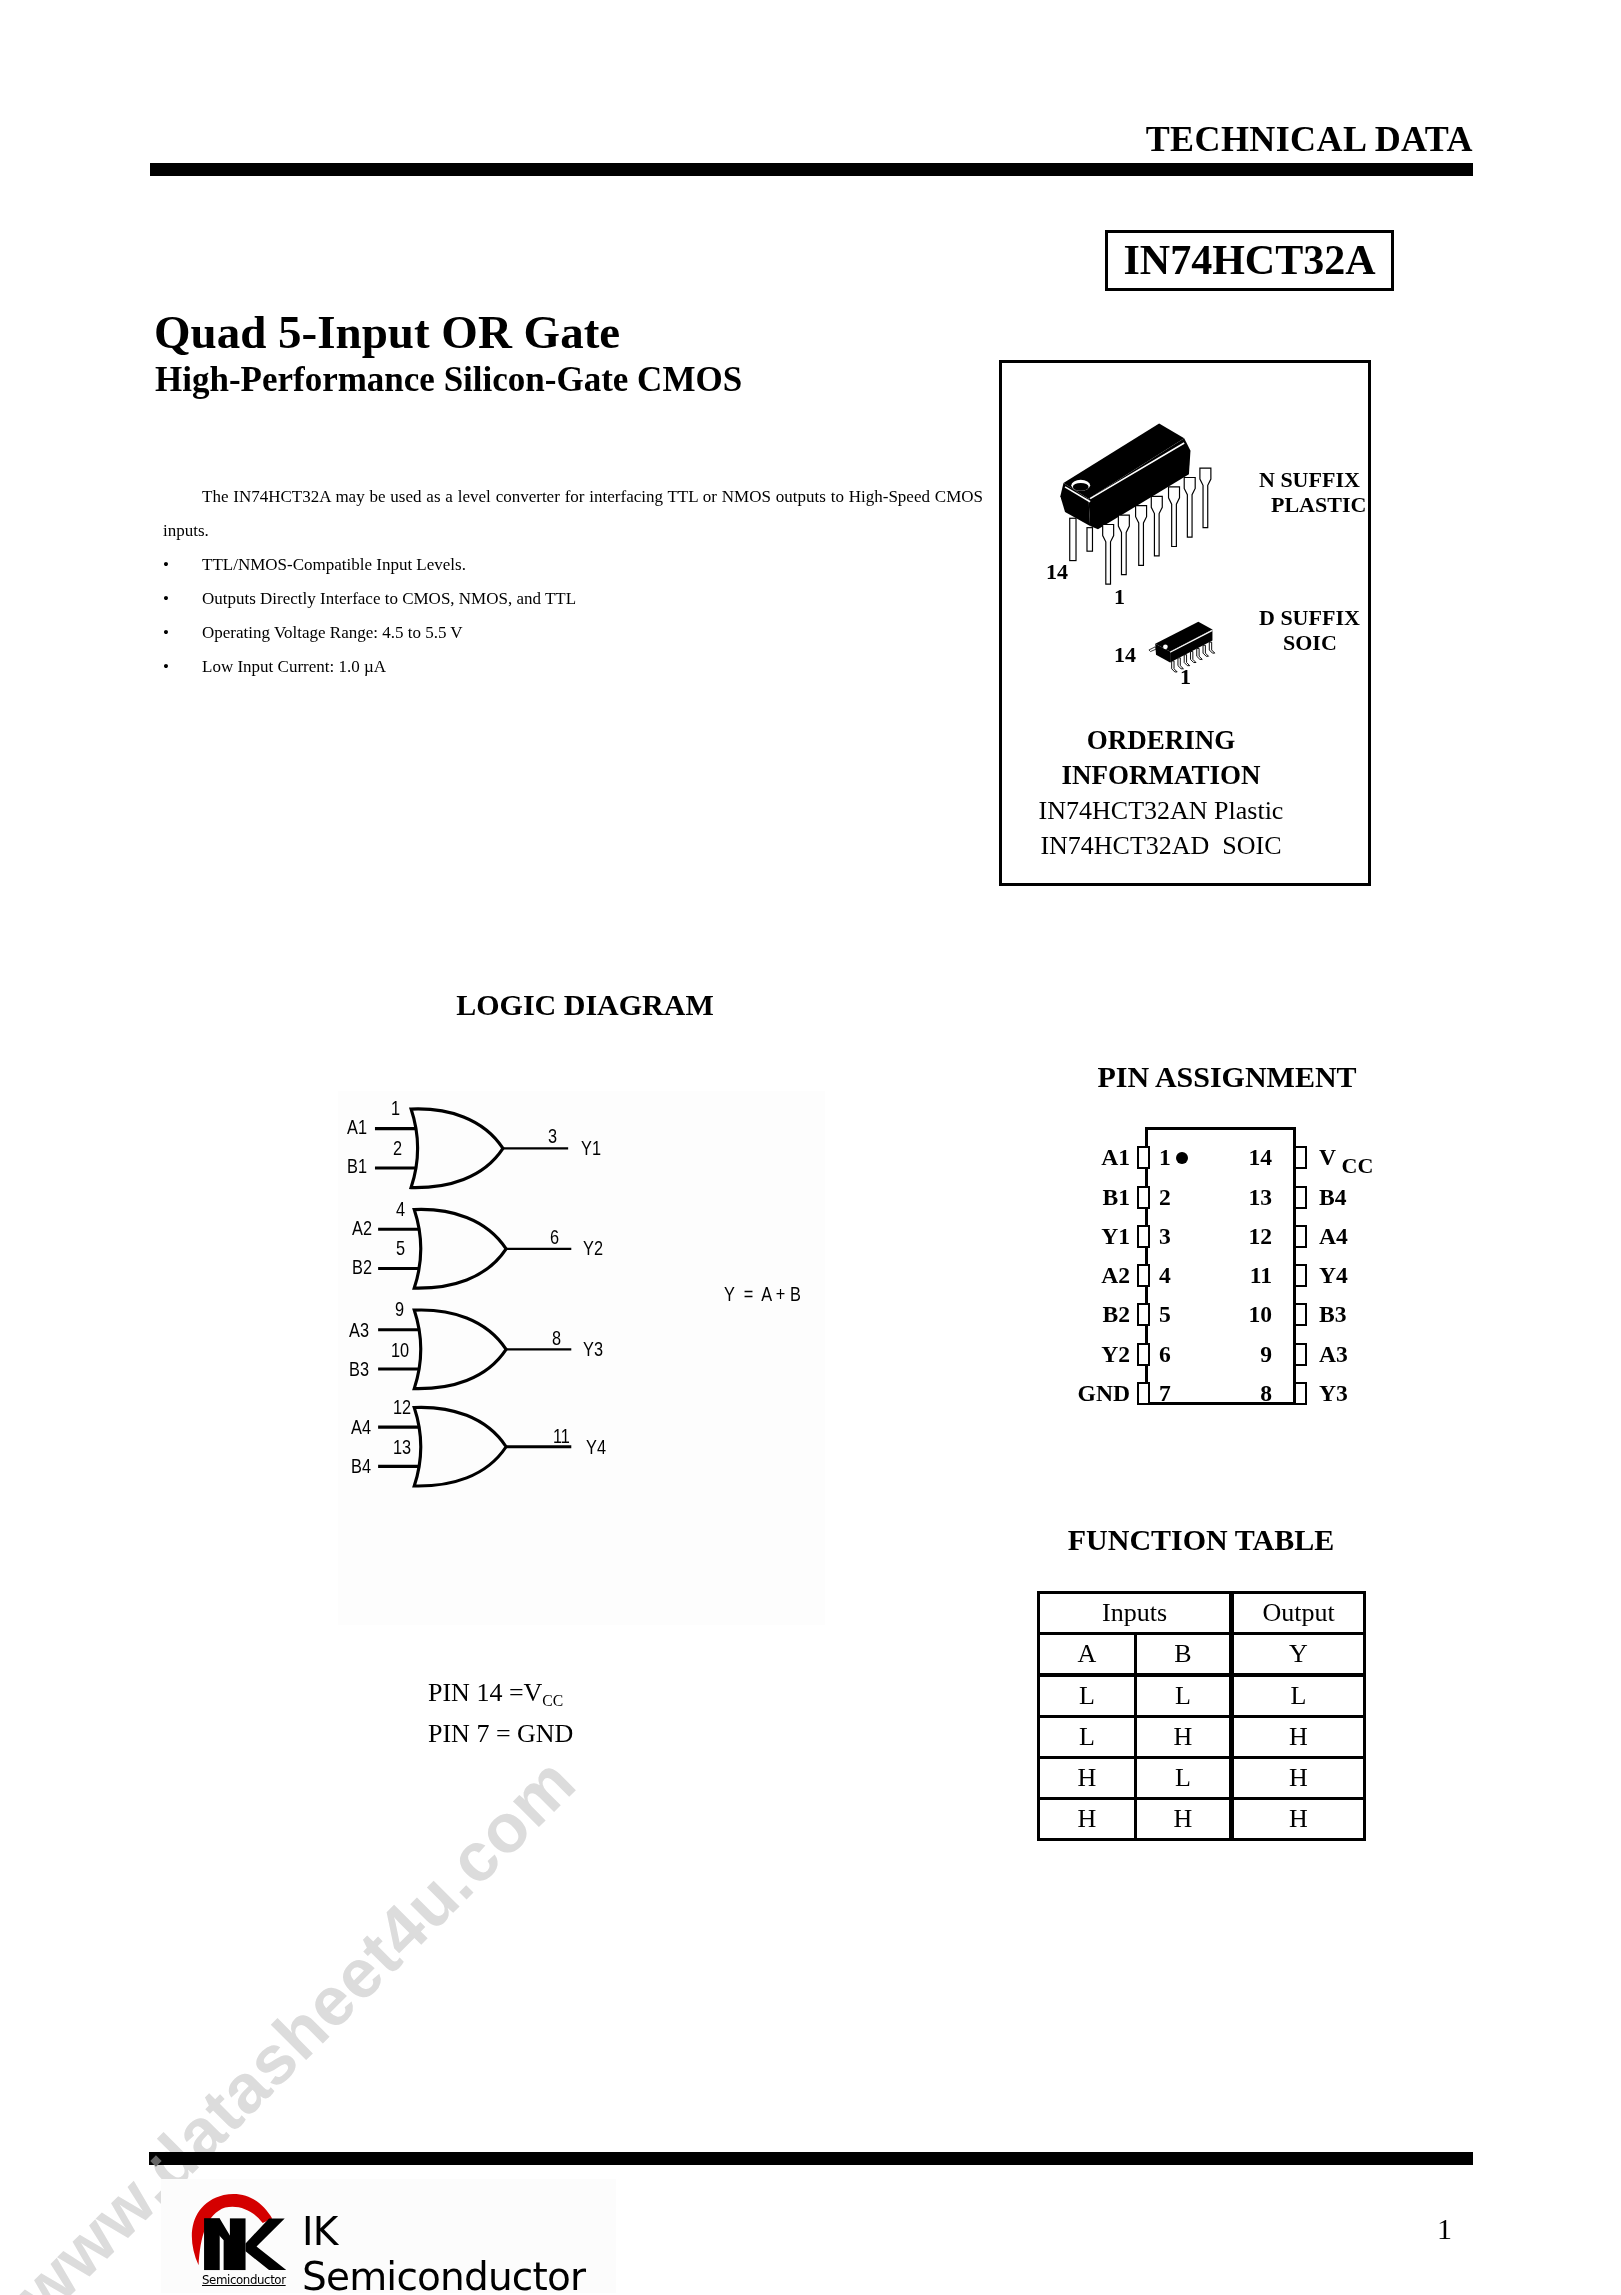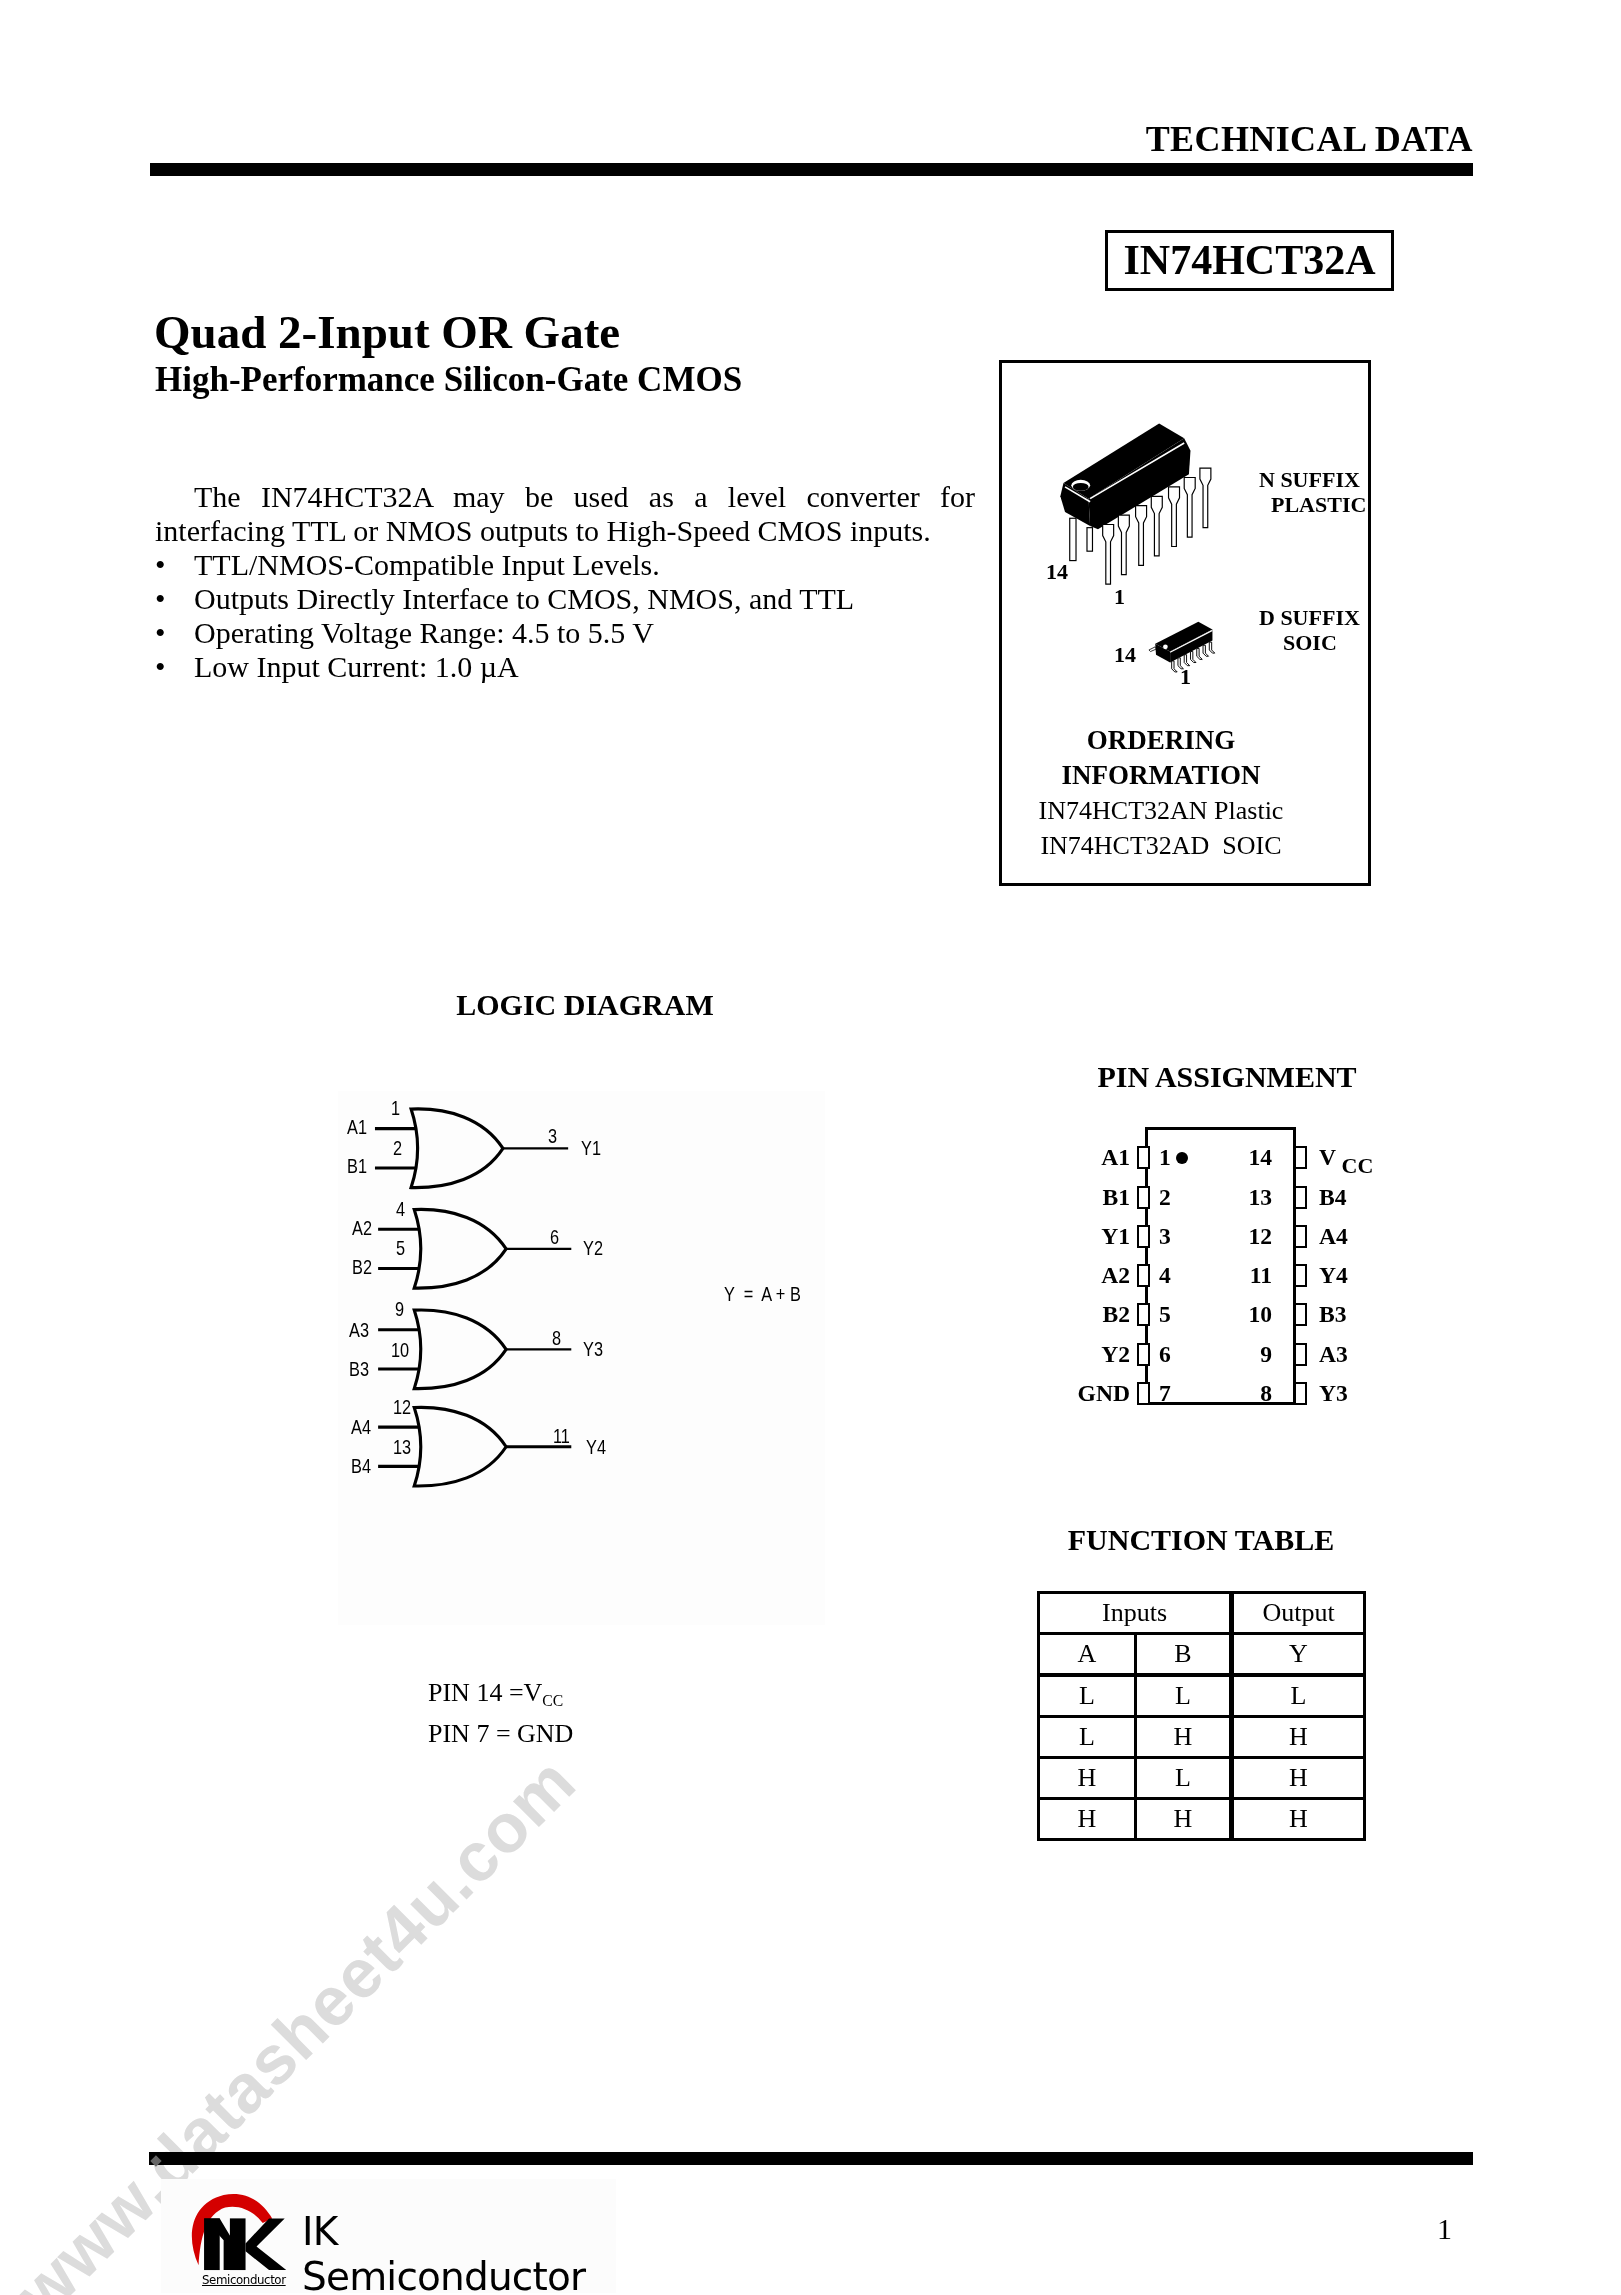--- a/index.html
+++ b/index.html
@@ -9,21 +9,21 @@
   
   #tech-data { left:864px; width:609px; top:118px; text-align:right; font-size:36px; font-weight:bold; letter-spacing:0.4px; }
   #top-rule { left:150px; top:163px; width:1323px; height:12.6px; background:#000; }
   #part-box { left:1105px; top:230px; width:283px; height:55px; border:3.9px solid #000; text-align:center; font-size:42px; font-weight:bold; line-height:55px; }
 
   
   #title { left:154px; top:305px; font-size:47px; font-weight:bold; white-space:nowrap; }
   #subtitle { left:155px; top:360px; font-size:35px; font-weight:bold; white-space:nowrap; }
 
   
-  #desc { left:155px; top:480px; width:820px; font-size:30px; line-height:34px; }
+  #desc { left:163px; top:480px; width:820px; font-size:17px; line-height:34px; }
   #desc p { margin:0; }
   #desc .indent { text-indent:39px; text-align:justify; text-align-last:left; }
   #desc ul { list-style:none; margin:0; padding:0; }
   #desc li { position:relative; padding-left:39px; }
   #desc li .bullet { position:absolute; left:0; top:0; }
 
   
   #pkg-box { left:999px; top:360px; width:366px; height:520px; border:3.9px solid #000; }
   #pkg-box .lbl { position:absolute; font-weight:bold; font-size:22px; line-height:25px; }
   #ordering { position:absolute; left:0; width:318px; top:360px; text-align:center; font-size:26px; line-height:35px; }
@@ -67,21 +67,21 @@
 </style>
 </head>
 <body>
 
 <div id="wm-diagonal" class="abs">www.datasheet4u.com</div>
 
 <div id="tech-data" class="abs">TECHNICAL DATA</div>
 <div id="top-rule" class="abs"></div>
 <div id="part-box" class="abs">IN74HCT32A</div>
 
-<div id="title" class="abs">Quad 2-Input OR Gate</div>
+<div id="title" class="abs">Quad 5-Input OR Gate</div>
 <div id="subtitle" class="abs">High-Performance Silicon-Gate CMOS</div>
 
 <div id="desc" class="abs">
   <p class="indent">The IN74HCT32A may be used as a level converter for interfacing TTL or NMOS outputs to High-Speed CMOS inputs.</p>
   <ul>
     <li><span class="bullet">•</span><span>TTL/NMOS-Compatible Input Levels.</span></li>
     <li><span class="bullet">•</span><span>Outputs Directly Interface to CMOS, NMOS, and TTL</span></li>
     <li><span class="bullet">•</span><span>Operating Voltage Range: 4.5 to 5.5 V</span></li>
     <li><span class="bullet">•</span><span>Low Input Current: 1.0 µA</span></li>
   </ul>

